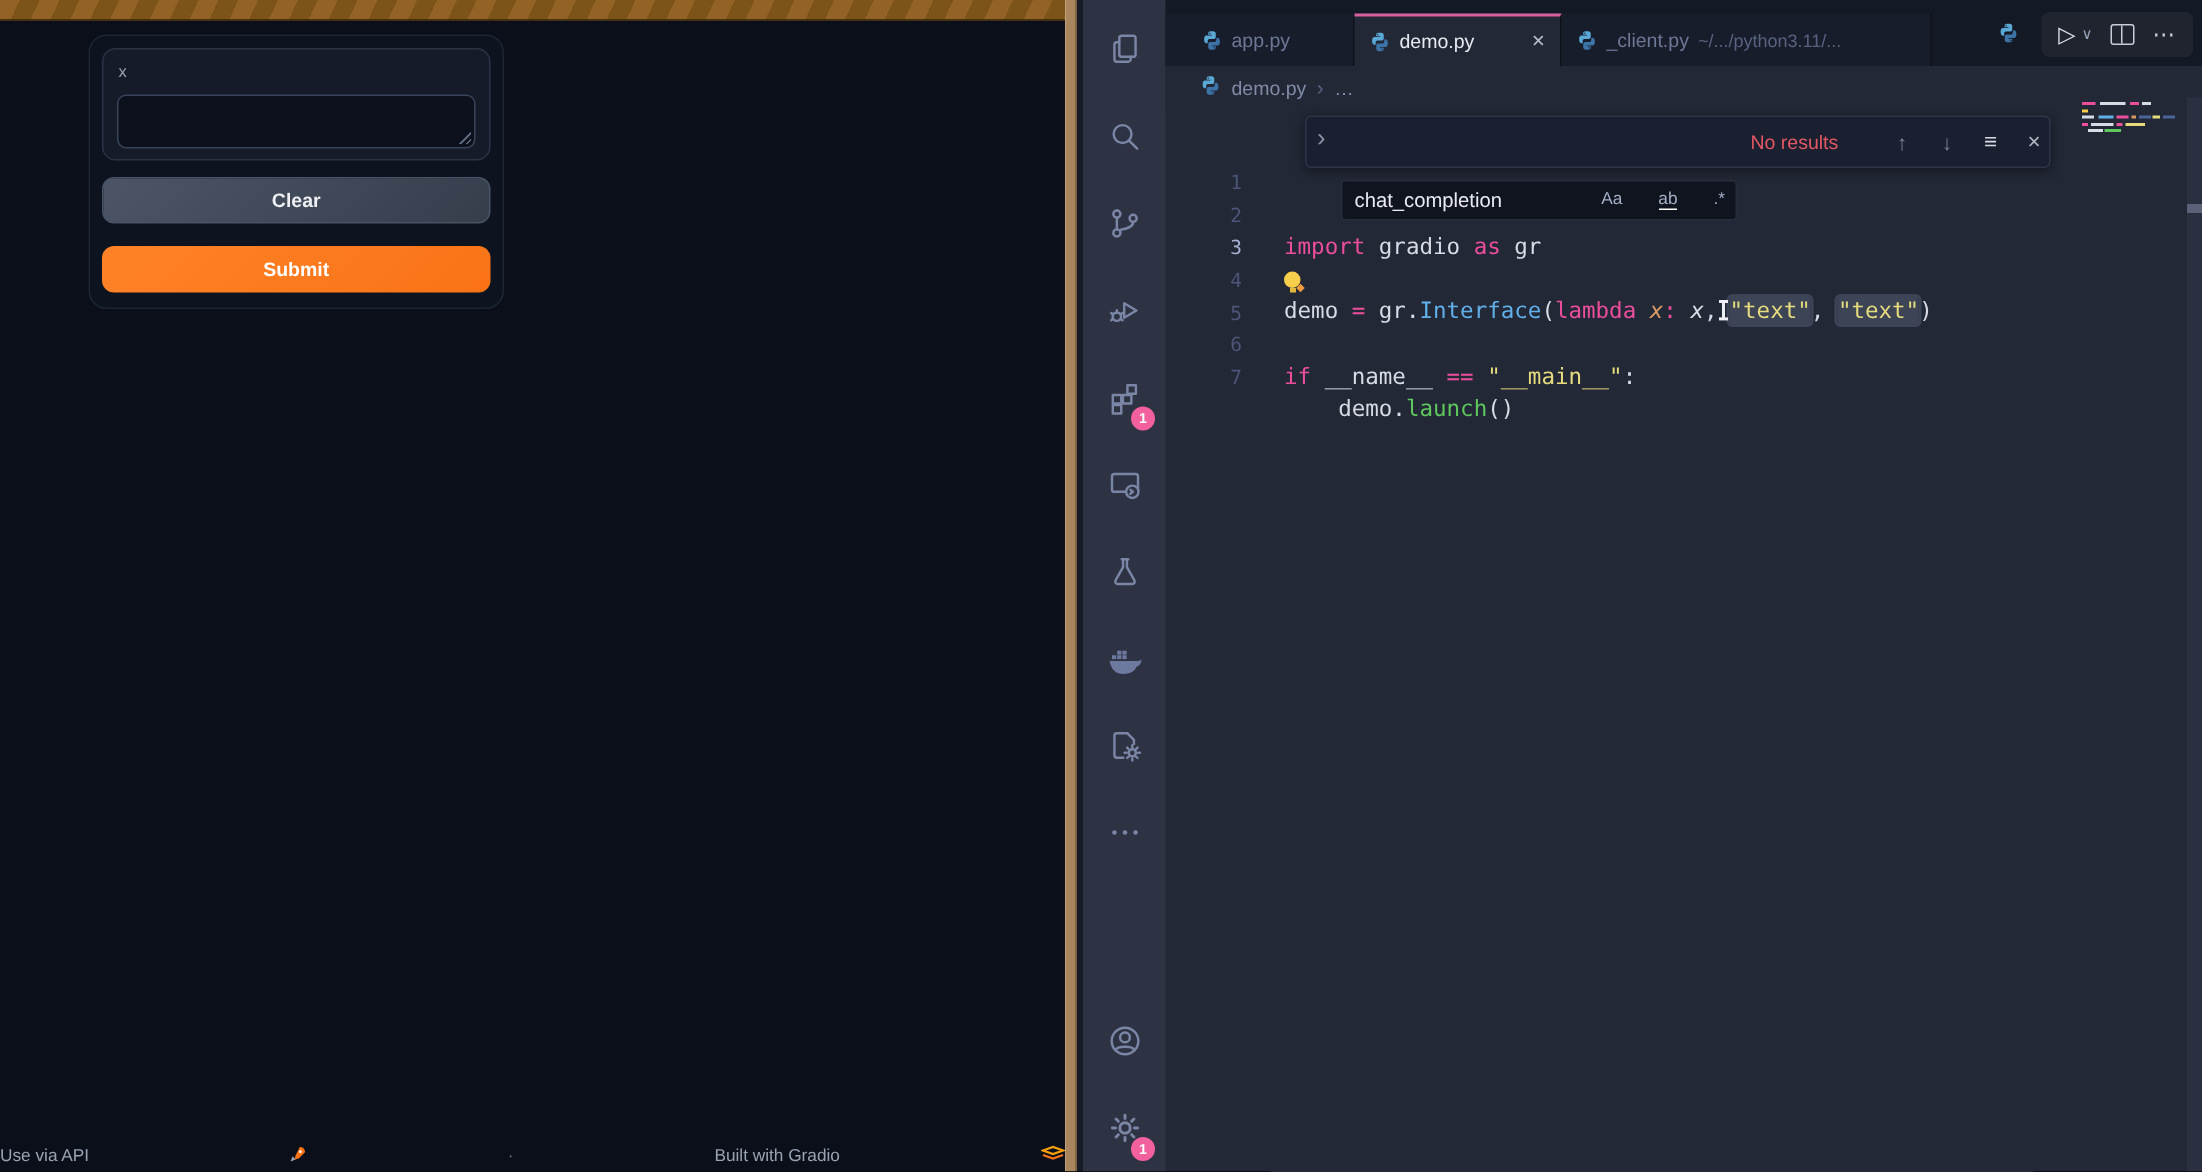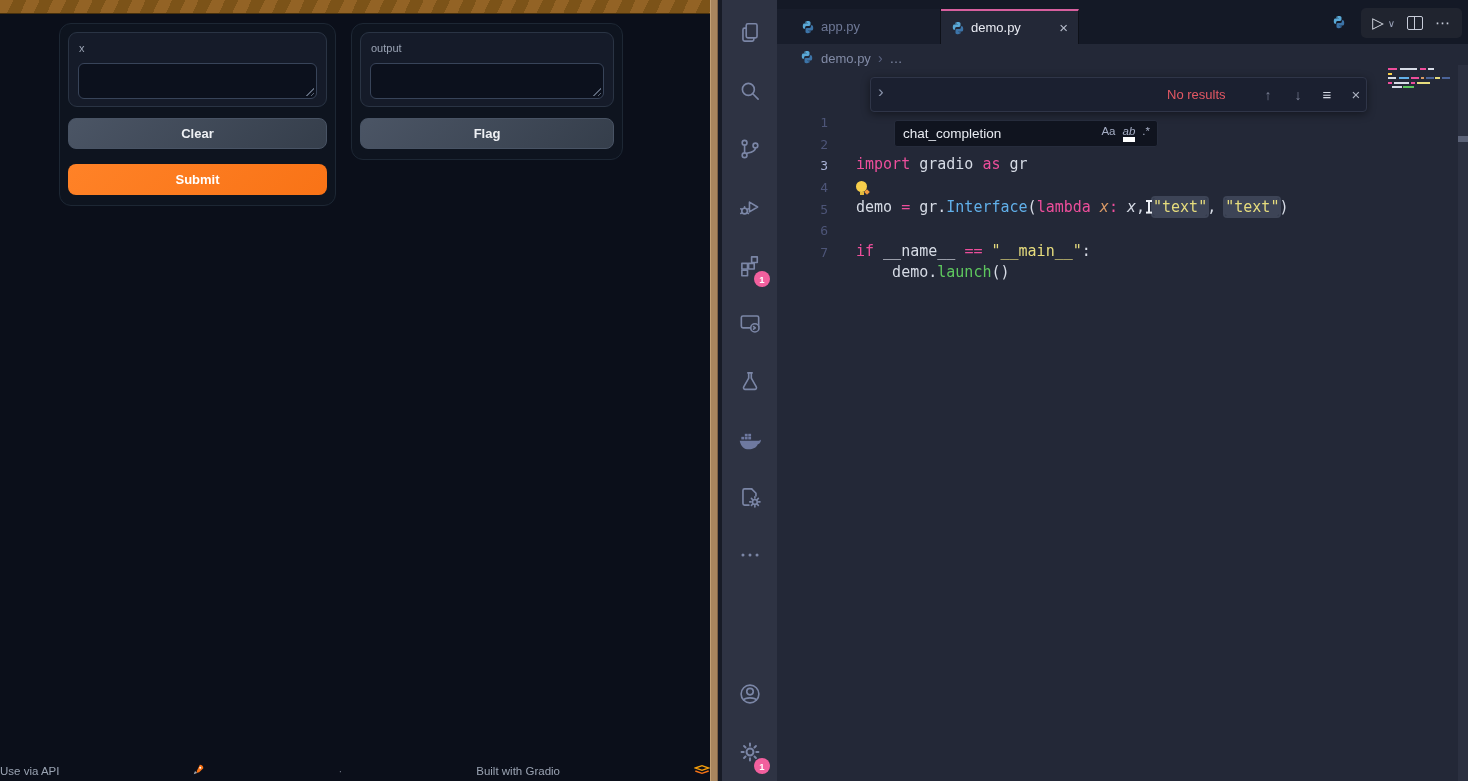--- a/index.html
+++ b/index.html
@@ -41,21 +41,21 @@
   .act-spacer{flex:1;}
   .badge{position:absolute;right:7px;bottom:7px;width:16px;height:16px;border-radius:50%;
      background:var(--badge-pink,#f2609e);color:#fff;font-size:9.5px;font-weight:bold;
      display:flex;align-items:center;justify-content:center;}
   
   .tabstrip{position:absolute;left:55px;top:0;right:0;height:44px;background:var(--tabstrip-bg,#141926);}
   .tabs{position:absolute;left:0;top:9px;bottom:0;display:flex;}
   .tab{position:relative;height:35px;display:flex;align-items:center;gap:6px;padding:0 10px;
        box-sizing:border-box;border-right:1px solid #0e1119;background:#181d2b;cursor:pointer;
        font-size:13px;color:#6e7896;}
-  .tab:nth-child(1){width:164px;padding-left:24px;}
+  .tab:nth-child(1){width:126px;padding-left:24px;}
   .tab:nth-child(2){width:138px;}
   .tab:nth-child(3){width:247px;}
   .tab.active{background:var(--editor-bg,#232837);border-top:2.5px solid var(--tab-accent,#d75f9e);color:#e8eaf2;}
   .tab .tab-desc{font-size:12px;color:#58627f;white-space:nowrap;overflow:hidden;}
   .tab .tab-close{margin-left:auto;font-size:15px;color:#b6bccb;cursor:pointer;}
   .strip-py{position:absolute;right:122px;top:15px;}
   .tab-actions{position:absolute;right:6px;top:8px;height:30px;background:#20242f;border-radius:5px;
      display:flex;align-items:center;gap:12px;padding:0 11px;}
   .act-play{color:#dde1ea;font-size:15px;cursor:pointer;}
   .act-chev{color:#9aa2b8;font-size:10px;margin-left:-8px;cursor:pointer;}
@@ -88,23 +88,23 @@
   .tk-ibeam{display:inline-block;width:8px;height:15px;position:relative;vertical-align:-2px;}
   .tk-ibeam::before{content:"";position:absolute;left:3.2px;top:1px;bottom:1px;width:1.6px;background:#eceff5;}
   .tk-ibeam::after{content:"";position:absolute;left:1px;top:1px;width:6px;height:1.6px;background:#eceff5;box-shadow:0 11.6px 0 #eceff5;}
   
   .findwidget{position:absolute;left:148px;top:77px;width:497px;height:35px;background:#1b2030;
      border:1px solid #2f3548;border-radius:4px;box-shadow:0 2px 8px rgba(0,0,0,.45);box-sizing:border-box;}
   .fw-chev{position:absolute;left:7px;top:4px;color:#8a93aa;font-size:17px;cursor:pointer;}
   .fw-input{position:absolute;left:23px;top:3px;width:264px;height:27px;background:#10141f;
      border:1px solid #262c3c;border-radius:3px;display:flex;align-items:center;box-sizing:border-box;margin-top:39px;}
   .fw-query{padding-left:8px;font-size:13.5px;color:#e8ebf2;flex:1;}
-  .fw-opts{display:flex;gap:7px;padding-right:7px;font-size:11.5px;color:#a6aec5;}
+  .fw-opts{display:flex;gap:24px;padding-right:7px;font-size:11.5px;color:#a6aec5;}
   .fw-opts span{cursor:pointer;}
-  .fw-ww{border-bottom:5px solid #ffffff;font-style:italic;}
+  .fw-ww{border-bottom:1px solid #ffffff;}
   .fw-status{position:absolute;left:296px;top:0;height:33px;display:flex;align-items:center;
      font-size:13px;color:var(--error-red,#e45864);}
   .fw-btn{position:absolute;top:0;height:33px;width:18px;display:flex;align-items:center;justify-content:center;
      font-size:14px;color:#7b8196;cursor:pointer;}
   .fw-prev{left:388px;} .fw-next{left:418px;}
   .fw-sel{left:447px;color:#d5d9e4;font-size:15px;} .fw-close{left:476px;color:#aeb4c2;font-size:15px;}
   
   .minimap{position:absolute;left:666px;top:68px;width:62px;}
   .mm-row{display:flex;height:2px;margin-bottom:2.5px;}
   .mm-row i{display:block;height:2px;}
@@ -124,29 +124,20 @@
       <div class="block">
         <label>x</label>
         <div class="ta-wrap">
           <textarea style=""></textarea>
         </div>
       </div>
       <button class="btn orange">Submit</button>
       <button class="btn gray">Clear</button>
     </div>
 
-    <div class="card card2">
-      <div class="block">
-        <label>output</label>
-        <div class="ta-wrap">
-          <textarea style=""></textarea>
-        </div>
-      </div>
-      <button class="btn gray">Flag</button>
-    </div>
 
     <div class="gr-footer">
       <span class="link">Use via API</span>
       <span><svg width="11" height="11" viewBox="0 0 16 16">
             <path fill="#f97316" d="M10 1c3 0 5 2 5 5l-6 6-4 1 1-4z"></path>
             <circle cx="10.5" cy="5.5" r="1.4" fill="#fff"></circle>
             <path fill="#9ca3af" d="M3 10l-2 5 5-2z"></path>
           </svg></span>
       <span class="sep">·</span>
       <span class="link">Built with Gradio</span>
@@ -267,20 +258,28 @@
             <span>app.py</span>
           </div>
           <div class="tab active">
             <svg width="14" height="14" viewBox="0 0 16 16">
               <path fill="#59a8d6" d="M7.9 1c-3 0-2.8 1.3-2.8 1.3v1.4h2.9v.4H3.9S2 3.9 2 7s1.7 3 1.7 3h1V8.5s-.05-1.7 1.66-1.7h2.9s1.6.03 1.6-1.55V2.7S11.1 1 7.9 1zM6.3 1.9a.52.52 0 1 1 0 1.05.52.52 0 0 1 0-1.05z"></path>
               <path fill="#3c74a8" d="M8.1 15c3 0 2.8-1.3 2.8-1.3v-1.4H8v-.4h4.1S14 12.1 14 9s-1.7-3-1.7-3h-1v1.5s.05 1.7-1.66 1.7h-2.9s-1.6-.03-1.6 1.55v2.55S4.9 15 8.1 15zm1.6-.9a.52.52 0 1 1 0-1.05.52.52 0 0 1 0 1.05z"></path>
             </svg>
             <span>demo.py</span>
             <span class="tab-close">×</span>
           </div>
+          <div class="tab">
+            <svg width="14" height="14" viewBox="0 0 16 16">
+              <path fill="#59a8d6" d="M7.9 1c-3 0-2.8 1.3-2.8 1.3v1.4h2.9v.4H3.9S2 3.9 2 7s1.7 3 1.7 3h1V8.5s-.05-1.7 1.66-1.7h2.9s1.6.03 1.6-1.55V2.7S11.1 1 7.9 1zM6.3 1.9a.52.52 0 1 1 0 1.05.52.52 0 0 1 0-1.05z"></path>
+              <path fill="#3c74a8" d="M8.1 15c3 0 2.8-1.3 2.8-1.3v-1.4H8v-.4h4.1S14 12.1 14 9s-1.7-3-1.7-3h-1v1.5s.05 1.7-1.66 1.7h-2.9s-1.6-.03-1.6 1.55v2.55S4.9 15 8.1 15zm1.6-.9a.52.52 0 1 1 0-1.05.52.52 0 0 1 0 1.05z"></path>
+            </svg>
+            <span>_client.py</span>
+            <span class="tab-desc">~/.../python3.11/...</span>
+          </div>
         </div>
       <span class="strip-py py-slot"><svg width="14" height="14" viewBox="0 0 16 16">
             <path fill="#59a8d6" d="M7.9 1c-3 0-2.8 1.3-2.8 1.3v1.4h2.9v.4H3.9S2 3.9 2 7s1.7 3 1.7 3h1V8.5s-.05-1.7 1.66-1.7h2.9s1.6.03 1.6-1.55V2.7S11.1 1 7.9 1zM6.3 1.9a.52.52 0 1 1 0 1.05.52.52 0 0 1 0-1.05z"></path>
             <path fill="#3c74a8" d="M8.1 15c3 0 2.8-1.3 2.8-1.3v-1.4H8v-.4h4.1S14 12.1 14 9s-1.7-3-1.7-3h-1v1.5s.05 1.7-1.66 1.7h-2.9s-1.6-.03-1.6 1.55v2.55S4.9 15 8.1 15zm1.6-.9a.52.52 0 1 1 0-1.05.52.52 0 0 1 0 1.05z"></path>
           </svg></span>
       <div class="tab-actions">
         <span class="act-play">▷</span>
         <span class="act-chev">∨</span>
         <span class="split-icon"></span>
         <span class="act-more">⋯</span>

